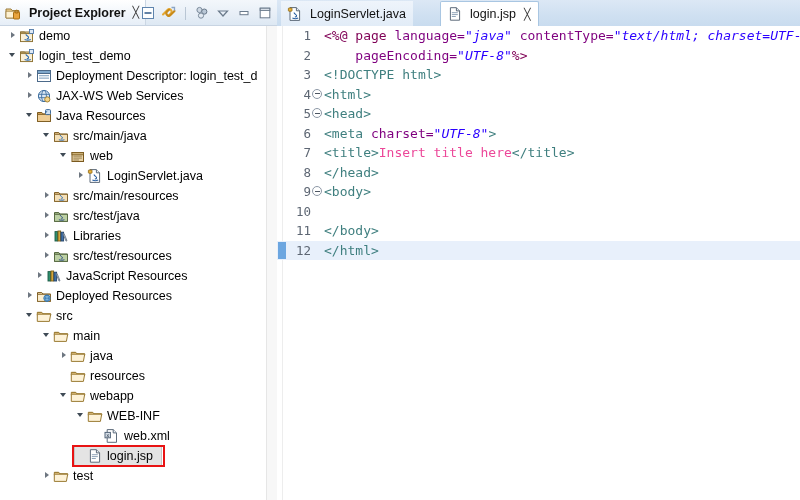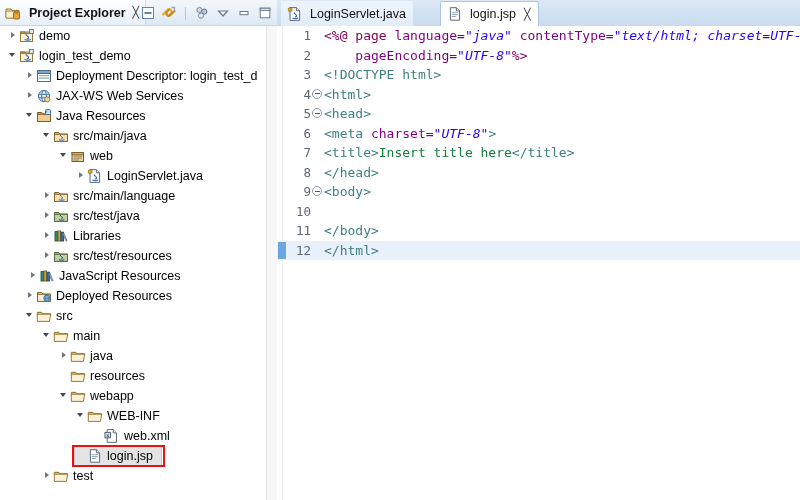--- a/index.html
+++ b/index.html
@@ -158,21 +158,21 @@
   .cursor-marker{
     position:absolute;left:1px;top:1px;width:8px;height:17px;
     background:#6ca6e0;
   }
 
   
   .k-tag{color:#3f7f7f;}
   .k-attr{color:#7f007f;}      
   .k-str{color:#2a00ff;font-style:italic;}  
   .k-jsp{color:#7f0055;}       
-  .k-txt{color:#15803d;}
+  .k-txt{color:#ec4899;}
   .k-doct{color:#3f7f7f;}
   .k-dir{color:#7f0055;font-weight:normal;margin-top:16px;}
 
   
   svg{display:block;}
 </style>
 </head>
 <body>
 
 <div class="app">
@@ -357,21 +357,21 @@
           <div class="rowcontent" style="display: flex; align-items: center; padding-left: 42px; height: 20px;">
             <span class="arrow collapsed"></span>
             <span class="ico">
               <svg width="16" height="16" viewBox="0 0 16 16">
                 <path d="M1.5 4.6 h4.3 l1.2 1.4 h7.5 v7.4 h-13 z" fill="#e3c389" stroke="#7b5a1f" stroke-width="1"></path>
                 <path d="M1.5 6.4 h13 v7 h-13 z" fill="#f4e0b8" stroke="#7b5a1f" stroke-width=".8"></path>
                 <path d="M7.2 7 c0 1.4 2.3 1.7 2.3 2.8 c0 .8-.9 1.1-1.6 1.1" fill="none" stroke="#2f6fb5" stroke-width="1"></path>
                 <path d="M5.9 11.7 c1.6 .7 4 .7 5.5 0" fill="none" stroke="#2f6fb5" stroke-width="1"></path>
               </svg>
             </span>
-            <span class="lbl">src/main/language</span>
+            <span class="lbl">src/main/resources</span>
           </div>
         </div>
         <div class="row">
           <div class="rowcontent" style="display: flex; align-items: center; padding-left: 42px; height: 20px;">
             <span class="arrow collapsed"></span>
             <span class="ico">
               <svg width="16" height="16" viewBox="0 0 16 16">
                 <path d="M1.5 4.6 h4.3 l1.2 1.4 h7.5 v7.4 h-13 z" fill="#a4b88a" stroke="#4e6038" stroke-width="1"></path>
                 <path d="M1.5 6.4 h13 v7 h-13 z" fill="#bcd0a4" stroke="#4e6038" stroke-width=".8"></path>
                 <path d="M7.2 7 c0 1.4 2.3 1.7 2.3 2.8 c0 .8-.9 1.1-1.6 1.1" fill="none" stroke="#2f4f85" stroke-width="1"></path>
@@ -403,21 +403,21 @@
                 <path d="M1.5 4.6 h4.3 l1.2 1.4 h7.5 v7.4 h-13 z" fill="#a4b88a" stroke="#4e6038" stroke-width="1"></path>
                 <path d="M1.5 6.4 h13 v7 h-13 z" fill="#bcd0a4" stroke="#4e6038" stroke-width=".8"></path>
                 <path d="M7.2 7 c0 1.4 2.3 1.7 2.3 2.8 c0 .8-.9 1.1-1.6 1.1" fill="none" stroke="#2f4f85" stroke-width="1"></path>
                 <path d="M5.9 11.7 c1.6 .7 4 .7 5.5 0" fill="none" stroke="#2f4f85" stroke-width="1"></path>
               </svg>
             </span>
             <span class="lbl">src/test/resources</span>
           </div>
         </div>
         <div class="row">
-          <div class="rowcontent" style="display: flex; align-items: center; padding-left: 28px; height: 20px;">
+          <div class="rowcontent" style="display: flex; align-items: center; padding-left: 35px; height: 20px;">
             <span class="arrow collapsed"></span>
             <span class="ico">
               <svg width="16" height="16" viewBox="0 0 16 16">
                 <rect x="2" y="3.6" width="2.6" height="9.4" fill="#2f8f6e" stroke="#1c5a45" stroke-width=".9"></rect>
                 <rect x="5" y="3" width="2.6" height="10" fill="#d4a73c" stroke="#7d6017" stroke-width=".9"></rect>
                 <rect x="8" y="4.2" width="2.6" height="8.8" fill="#3f6fa8" stroke="#24456b" stroke-width=".9"></rect>
                 <path d="M11 5.4 l3 7.3 -1 .4 -3-7.3 z" fill="#cfd9e4" stroke="#5c6a7a" stroke-width=".8"></path>
               </svg>
             </span>
             <span class="lbl">JavaScript Resources</span>

